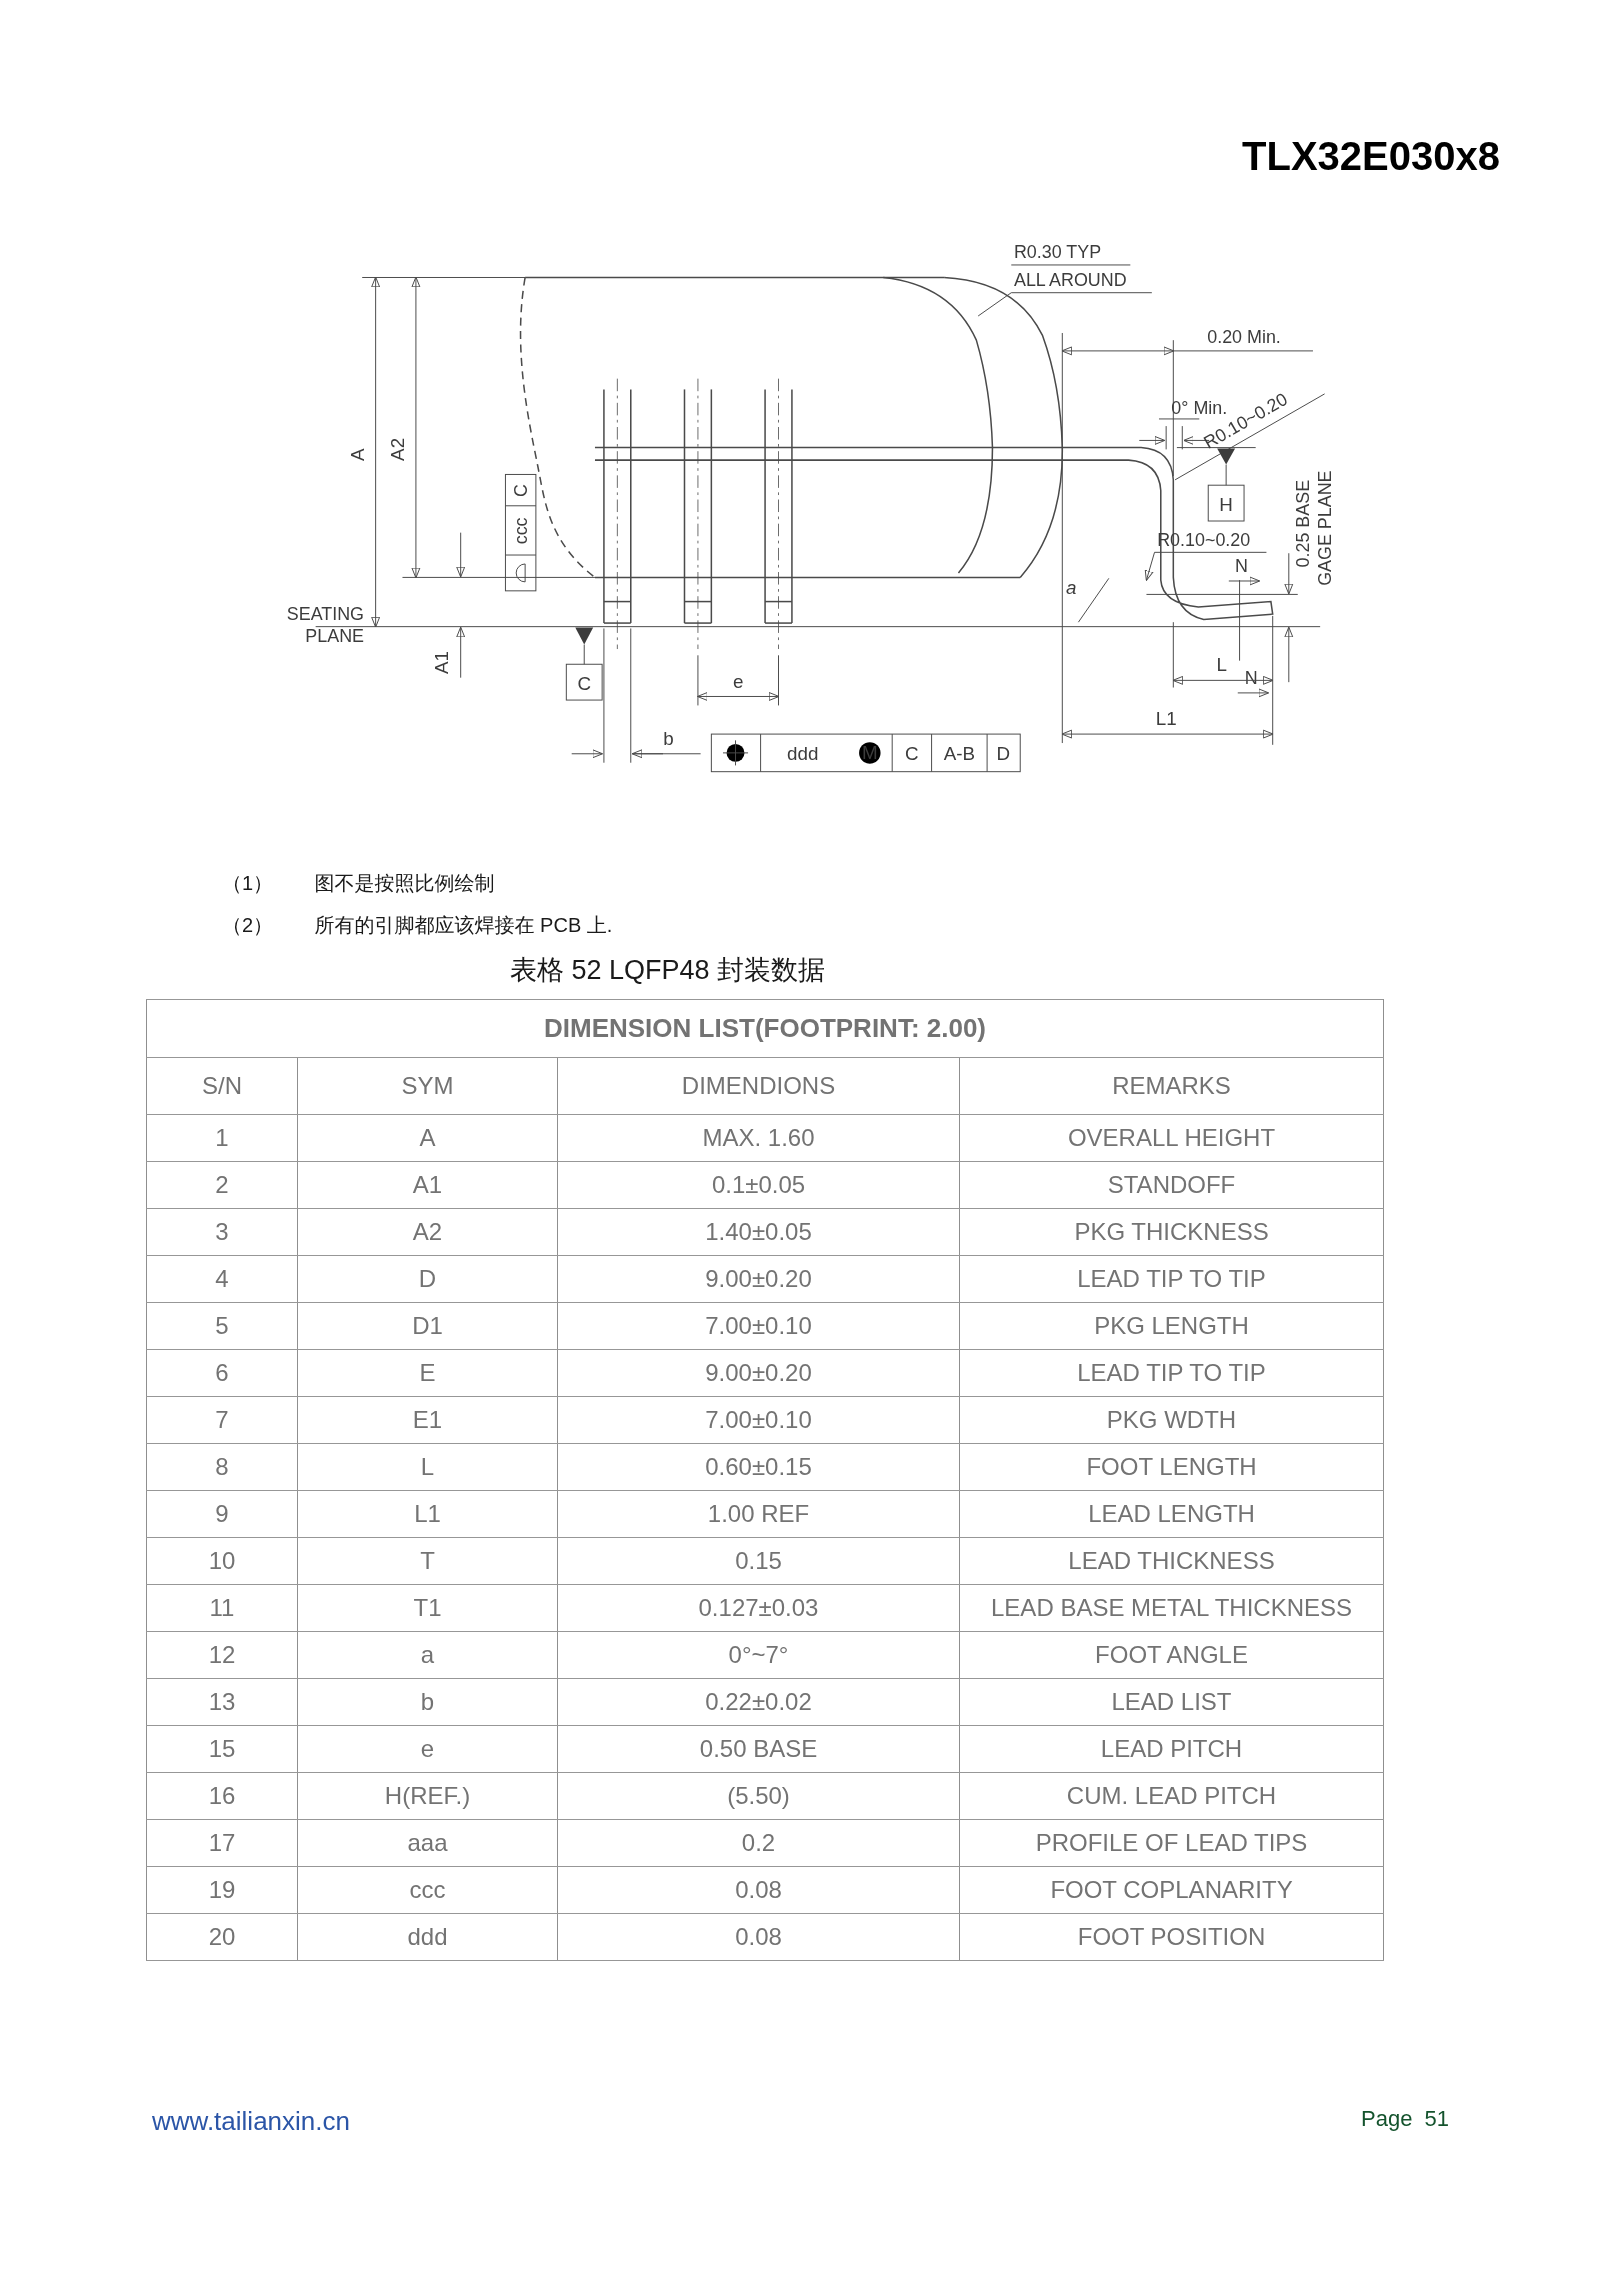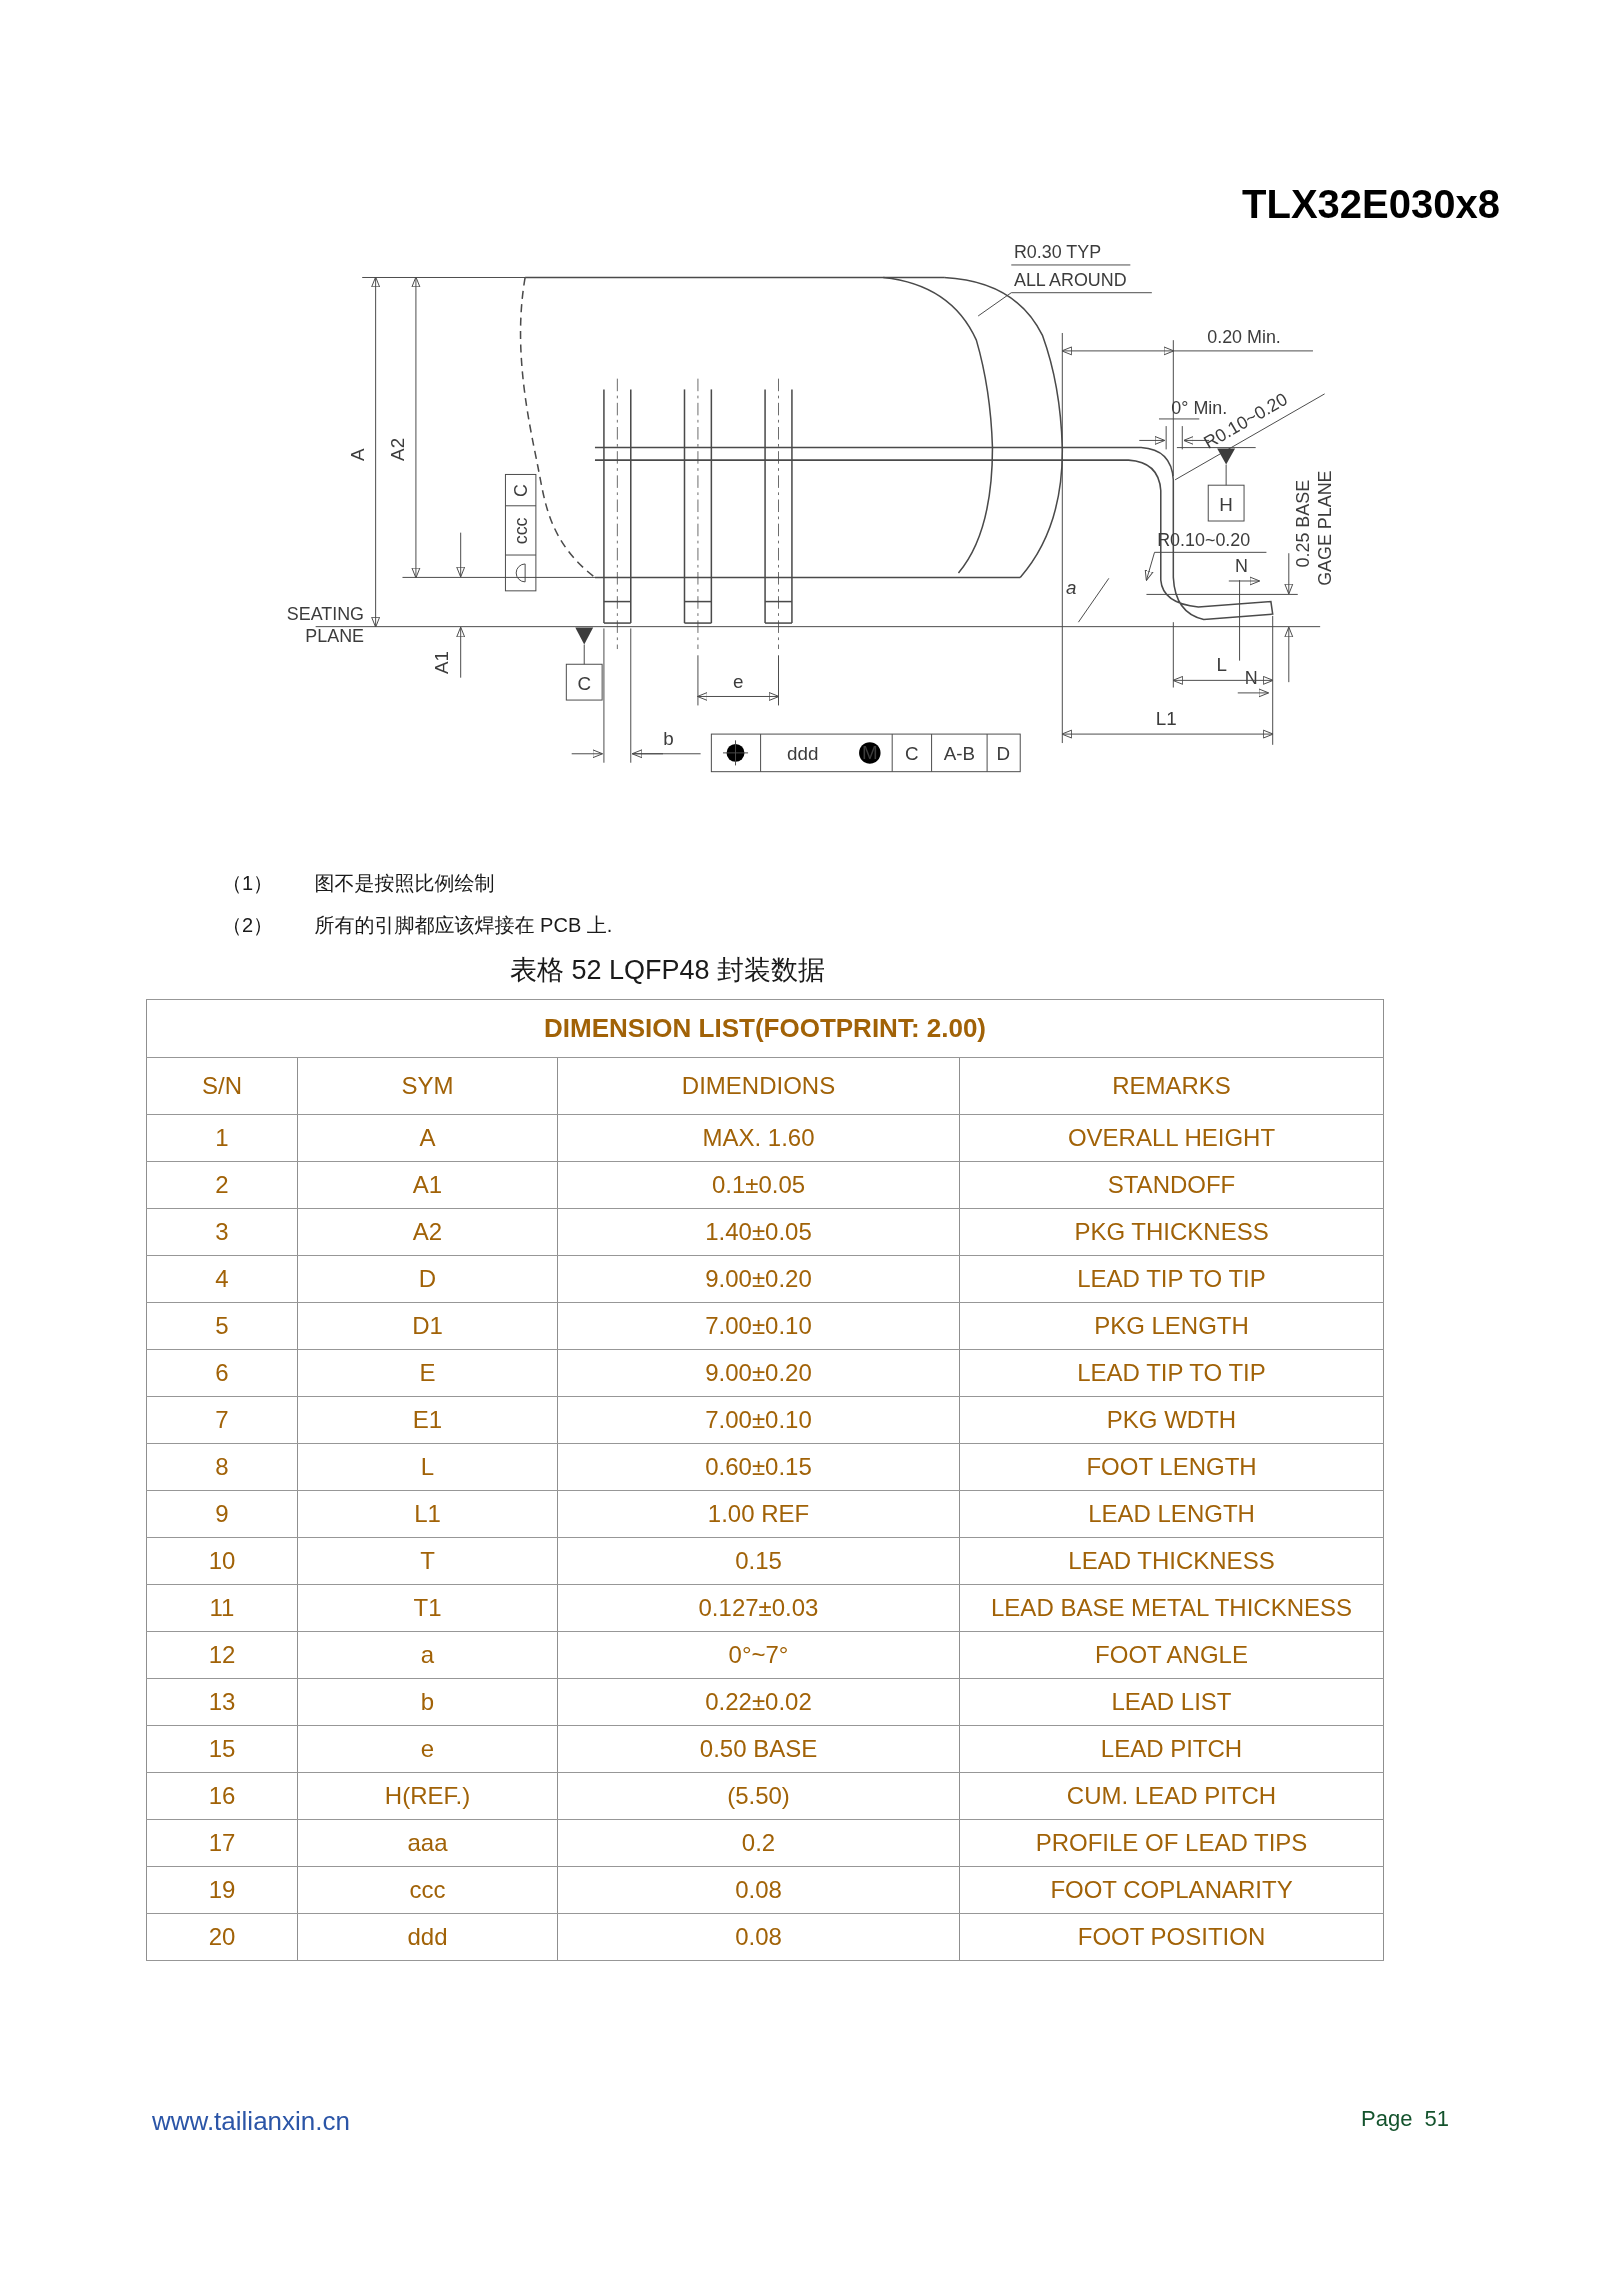--- a/index.html
+++ b/index.html
@@ -1,35 +1,35 @@
 <!DOCTYPE html>
 <html style="font-size:14.3px"><head>
 <meta charset="utf-8">
 <style>
   html,body{margin:0;padding:0;background:#ffffff;}
   #page{position:relative;width:1621px;height:2293px;background:#ffffff;overflow:hidden;
         font-family:"Liberation Sans",sans-serif;color:#111;}
   .doc-title{position:absolute;left:1191px;top:134px;width:309px;text-align:right;
-             font-size:40px;font-weight:bold;letter-spacing:0px;color:#000;margin-top:48px;}
+             font-size:40px;font-weight:bold;letter-spacing:0px;color:#000;}
   .drawing{position:absolute;left:210px;top:125px;width:1137px;height:681px;}
   .drawing text{font-family:"Liberation Sans",sans-serif;fill:#3c3c3c;font-size:21px;}
   .drawing .sm{font-size:20px;}
   .drawing path,.drawing line,.drawing rect,.drawing polyline{fill:none;stroke:#4a4a4a;}
   .part{stroke-width:1.7px;}
   .thin{stroke-width:1.1px;}
   .dash{stroke-dasharray:9 6;}
   .cdash{stroke-dasharray:14 5 3 5;stroke-width:0.9px;}
   .solidfill{fill:#3c3c3c;stroke:none;}
   .notes{position:absolute;left:222px;top:862px;font-size:20px;color:#1a1a1a;}
   .note-row{height:42px;line-height:42px;}
   .note-num{display:inline-block;width:87px;}
   .tbl-caption{position:absolute;left:0;top:952px;width:1335px;text-align:center;
                font-size:27px;color:#1a1a1a;}
   table.pkg{position:absolute;left:146px;top:999px;width:1237px;border-collapse:collapse;
-            table-layout:fixed;text-align:center;font-size:24px;color:#a16207;
+            table-layout:fixed;text-align:center;font-size:24px;color:#737373;
             border:1.8px solid #777;}
   table.pkg th,table.pkg td{border:0.9px solid #8f8f8f;border-top:1.8px solid #979797;
             border-bottom:1.8px solid #979797;padding:0;font-weight:normal;
             overflow:hidden;white-space:nowrap;}
   table.pkg .t-title{height:57px;font-weight:bold;font-size:26px;}
   table.pkg .t-head th{height:56px;}
   table.pkg tbody td{height:46px;}
   .footer-site{position:absolute;left:152px;top:2106px;font-size:26px;color:#2b55a7;}
   .footer-page{position:absolute;left:1361px;top:2106px;font-size:22px;color:#14532d;white-space:pre;}
 </style>

